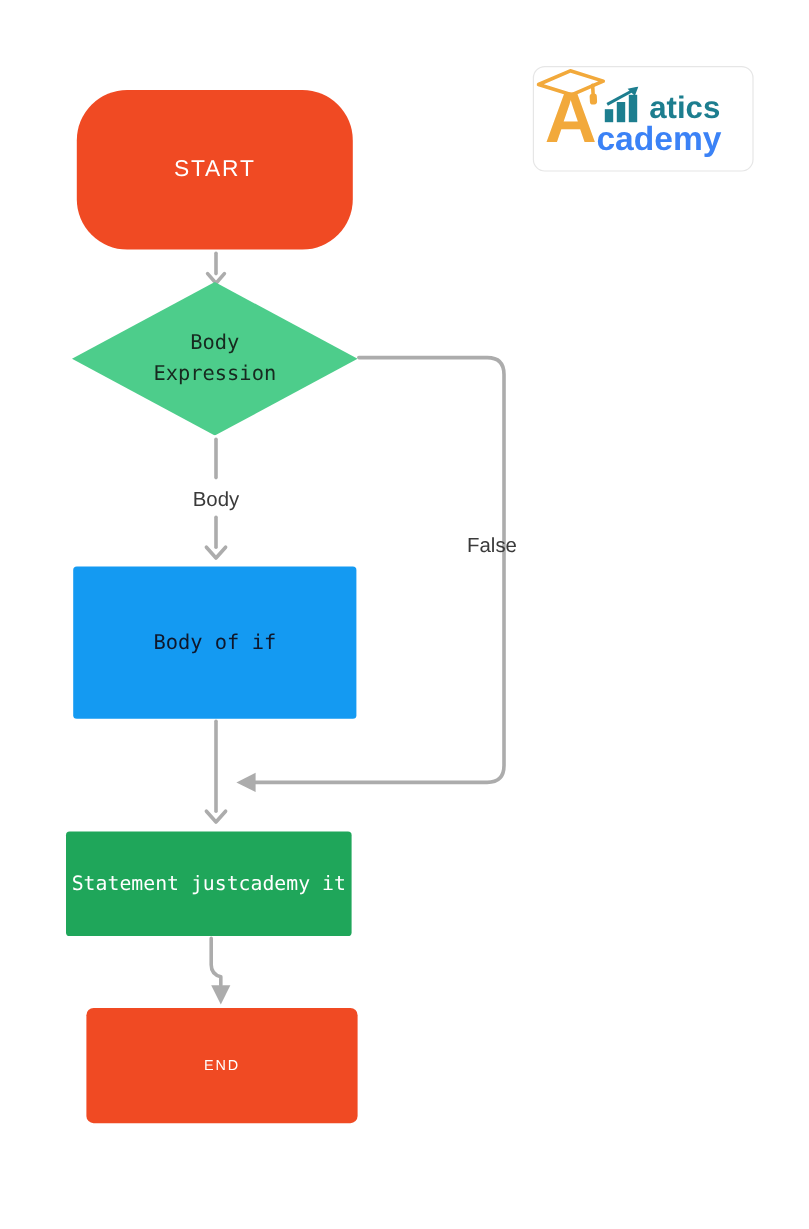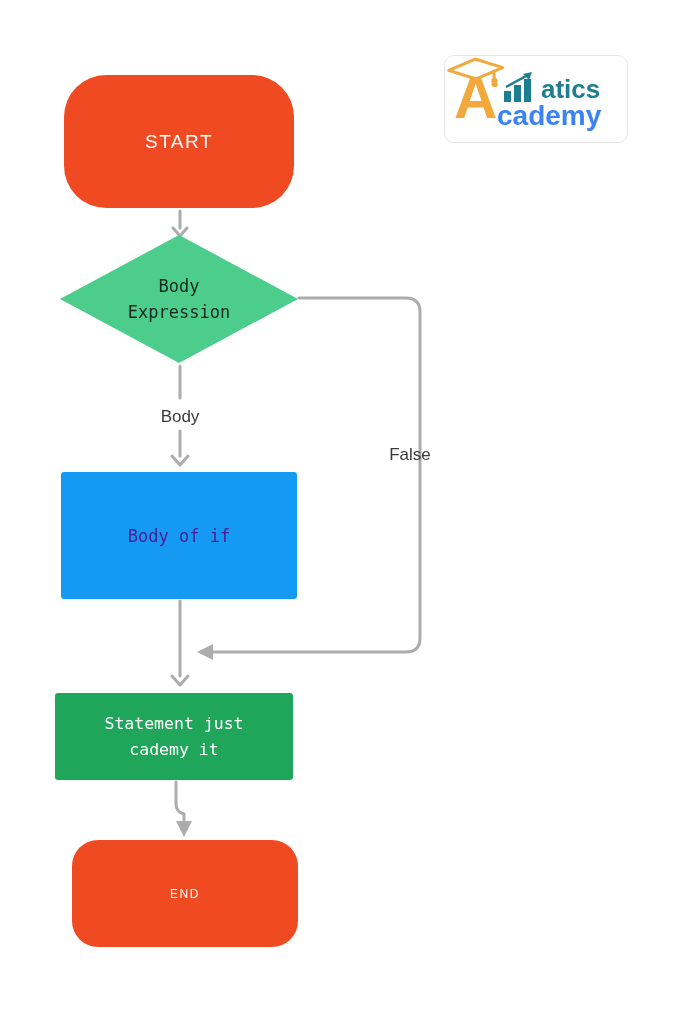--- a/index.html
+++ b/index.html
@@ -4,33 +4,33 @@
 <style>
   html,body{margin:0;padding:0;background:#ffffff;}
   .canvas{
     position:relative;width:674px;height:1024px;background:#ffffff;
     font-family:"Liberation Sans",sans-serif;overflow:hidden;
   }
   svg.connectors{position:absolute;left:0;top:0;width:674px;height:1024px;}
   .node{position:absolute;display:flex;align-items:center;justify-content:center;text-align:center;}
   .node-start{left:64px;top:75px;width:230px;height:133px;background:#F04A23;border-radius:42px;}
   .node-start .lbl{color:#ffffff;font-size:19px;font-weight:500;letter-spacing:1.5px;}
-  .node-end{left:72px;top:840px;width:226px;height:107px;background:#F04A23;border-radius:26px;}
+  .node-end{left:72px;top:840px;width:226px;height:96px;background:#F04A23;border-radius:6px;}
   .node-end .lbl{color:#fff;font-size:12px;font-weight:500;letter-spacing:1.5px;}
   .node-decision{
     left:60px;top:235px;width:238px;height:128px;background:#4DCD8B;
     clip-path:polygon(50% 0%,100% 50%,50% 100%,0% 50%);
     flex-direction:column;
   }
   .node-decision .lbl{
     color:#17291F;font-family:"DejaVu Sans Mono",monospace;font-size:17px;line-height:26px;
   }
   .node-body{left:61px;top:472px;width:236px;height:127px;background:#149AF2;border-radius:3px;}
-  .node-body .lbl{color:#4c1d95;font-family:"DejaVu Sans Mono",monospace;font-size:17px;}
-  .node-statement{left:55px;top:693px;width:238px;height:87px;background:#1FA65A;border-radius:3px;flex-direction:column;}
+  .node-body .lbl{color:#0f172a;font-family:"DejaVu Sans Mono",monospace;font-size:17px;}
+  .node-statement{left:55px;top:693px;width:238px;height:87px;background:#1FA65A;border-radius:3px;flex-direction:row;}
   .node-statement .lbl{color:#fff;font-family:"DejaVu Sans Mono",monospace;font-size:16.5px;line-height:26px;}
   .edge-label{position:absolute;color:#3A3A3A;font-size:17px;transform:translateX(-50%);}
   .edge-label.true{left:180px;top:407px;}
   .edge-label.false{left:410px;top:445px;}
   
   .logo-card{
     position:absolute;left:444px;top:55px;width:182px;height:86px;background:#fff;
     border:1px solid #E6E6E6;border-radius:10px;
   }
   .logo-cap{position:absolute;left:2px;top:1px;transform:rotate(-3deg);}

